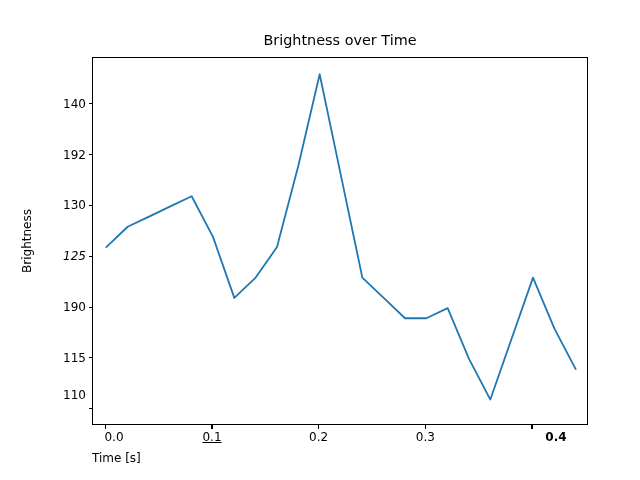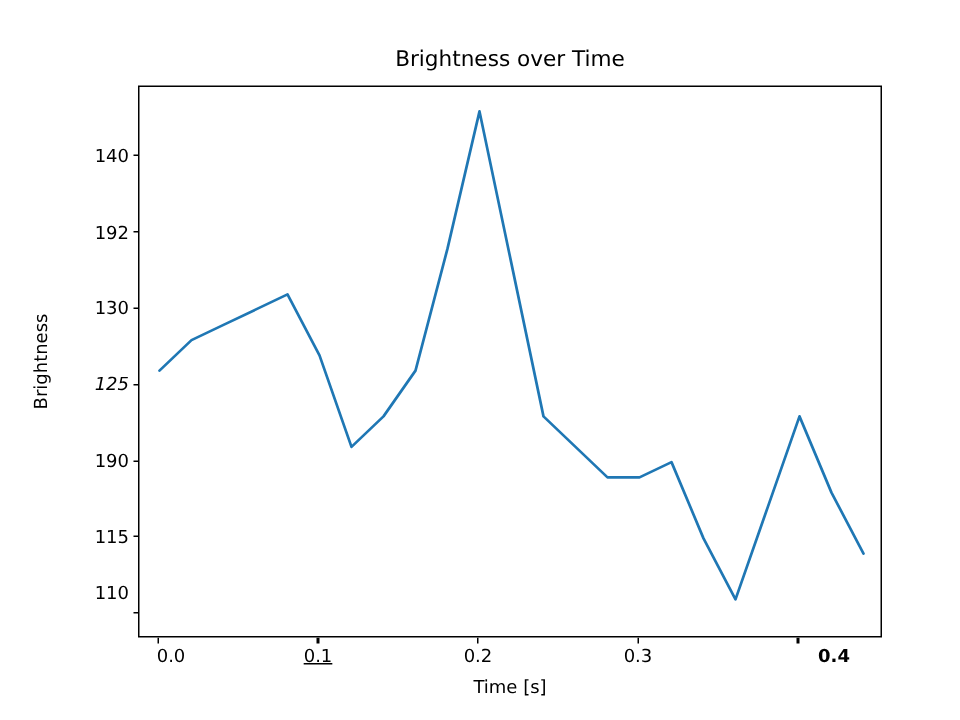--- a/index.html
+++ b/index.html
@@ -101,21 +101,20 @@
     left: 0;
     top: 430px;
     width: 640px;
     height: 20px;
   }
   #xaxis-label {
     position: absolute;
     left: 80px;
     top: 451px;
     width: 496px;
-    text-align: center;
     font-size: 12px;
     color: #000000;
     white-space: nowrap;
   }
   #yaxis-label {
     position: absolute;
     left: 0px;
     top: 0px;
     width: 368px;
     height: 16px;

